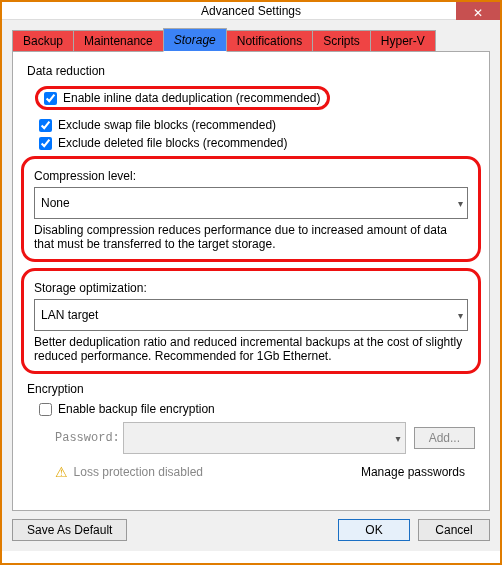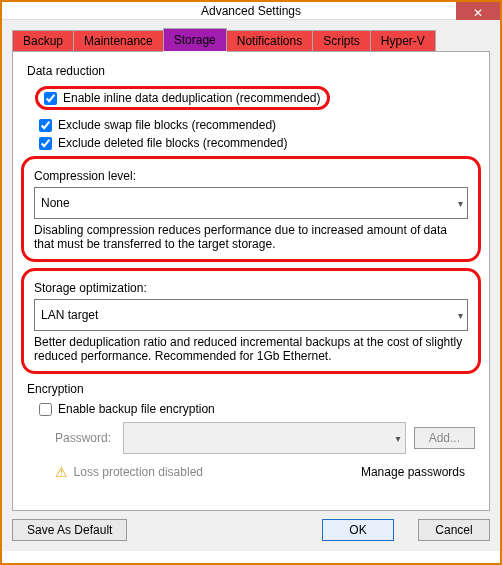--- a/index.html
+++ b/index.html
@@ -48,26 +48,27 @@
     padding: 3px 10px 3px 10px;
     border: 1px solid #aaa;
     border-bottom: none;
     background: #ef4444;
     margin-right: -1px;
     cursor: pointer;
     font-size: 12px;
     position: relative;
   }
   .tab.active {
-    background: #a21caf;
+    background: #3b82f6;
     border-bottom: 1px solid #fff;
     margin-bottom: -1px;
     padding-top: 4px;
     padding-bottom: 4px;
     z-index: 3;
+    font-style: italic;
   }
   .tab-panel {
     border: 1px solid #aaa;
     background: #fff;
     height: 460px;
     padding: 12px 14px;
     position: relative;
     z-index: 1;
   }
   .group-title { font-size: 12px; margin-bottom: 6px; }
@@ -110,21 +111,21 @@
     margin: 4px 0 0 0;
   }
   .encryption-area {
     margin-top: 8px;
   }
   .pw-row {
     display: flex; align-items: center;
     margin: 6px 0 0 28px;
     gap: 8px;
   }
-  .pw-label { color: #888; width: 60px; }
+  .pw-label { color: #888; width: 60px; font-family: Liberation Mono, monospace; }
   .pw-select { flex: 1; }
   .btn {
     border: 1px solid #999;
     background: #e9e9e9;
     padding: 3px 14px;
     cursor: pointer;
     font-size: 12px;
   }
   .btn.disabled { color: #888; background:#efefef; cursor: default; text-align: right;}
   .warn-row {
@@ -135,21 +136,21 @@
   }
   .warn-row .warn-icon { color: #e0a500; font-size: 14px; }
   .manage-link {
     color: #000;
     margin-left: auto;
     margin-right: 10px;
   }
   .bottom-bar {
     position: absolute;
     left: 10px; right: 10px; bottom: 10px;
-    display: flex; align-items: flex-end; gap: 16px;
+    display: flex; align-items: flex-end;
   }
   .bottom-bar .spacer { flex: 1; }
   .bottom-bar .btn { min-width: 72px; text-align:center; margin-left: 8px;}
   .bottom-bar .btn.default { min-width: 96px; margin-left:0;}
   .bottom-bar .btn.primary { border: 1px solid #1a6fc4; background:#e6f0fa;}
 </style>
 </head>
 <body>
 
 <div class="titlebar">

